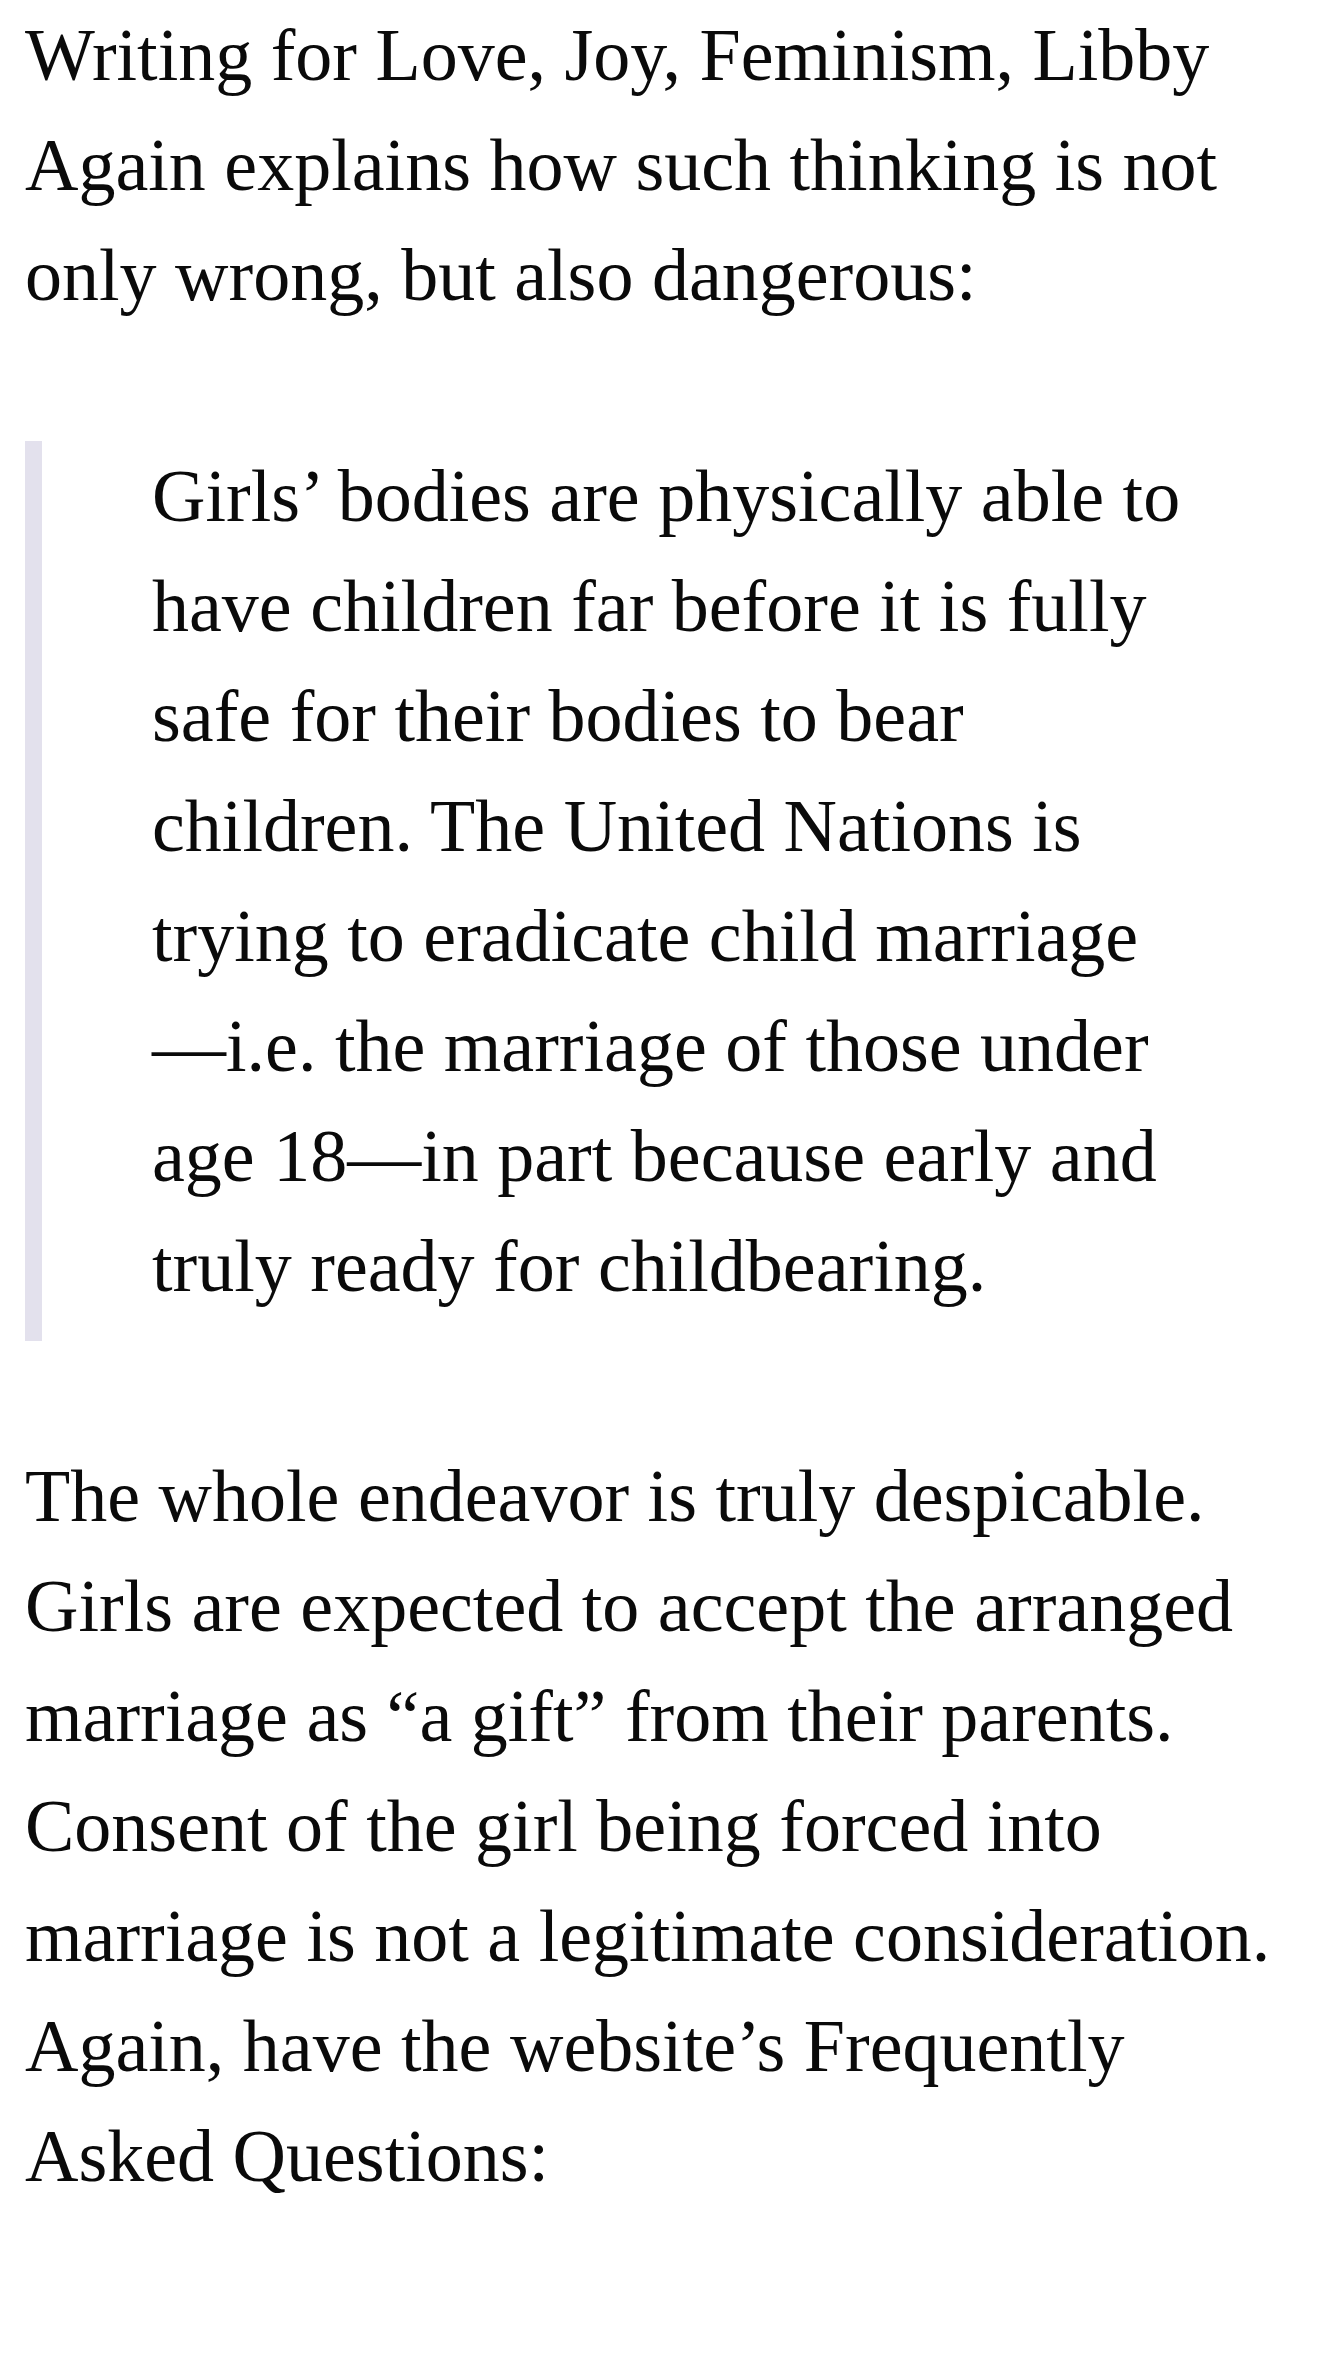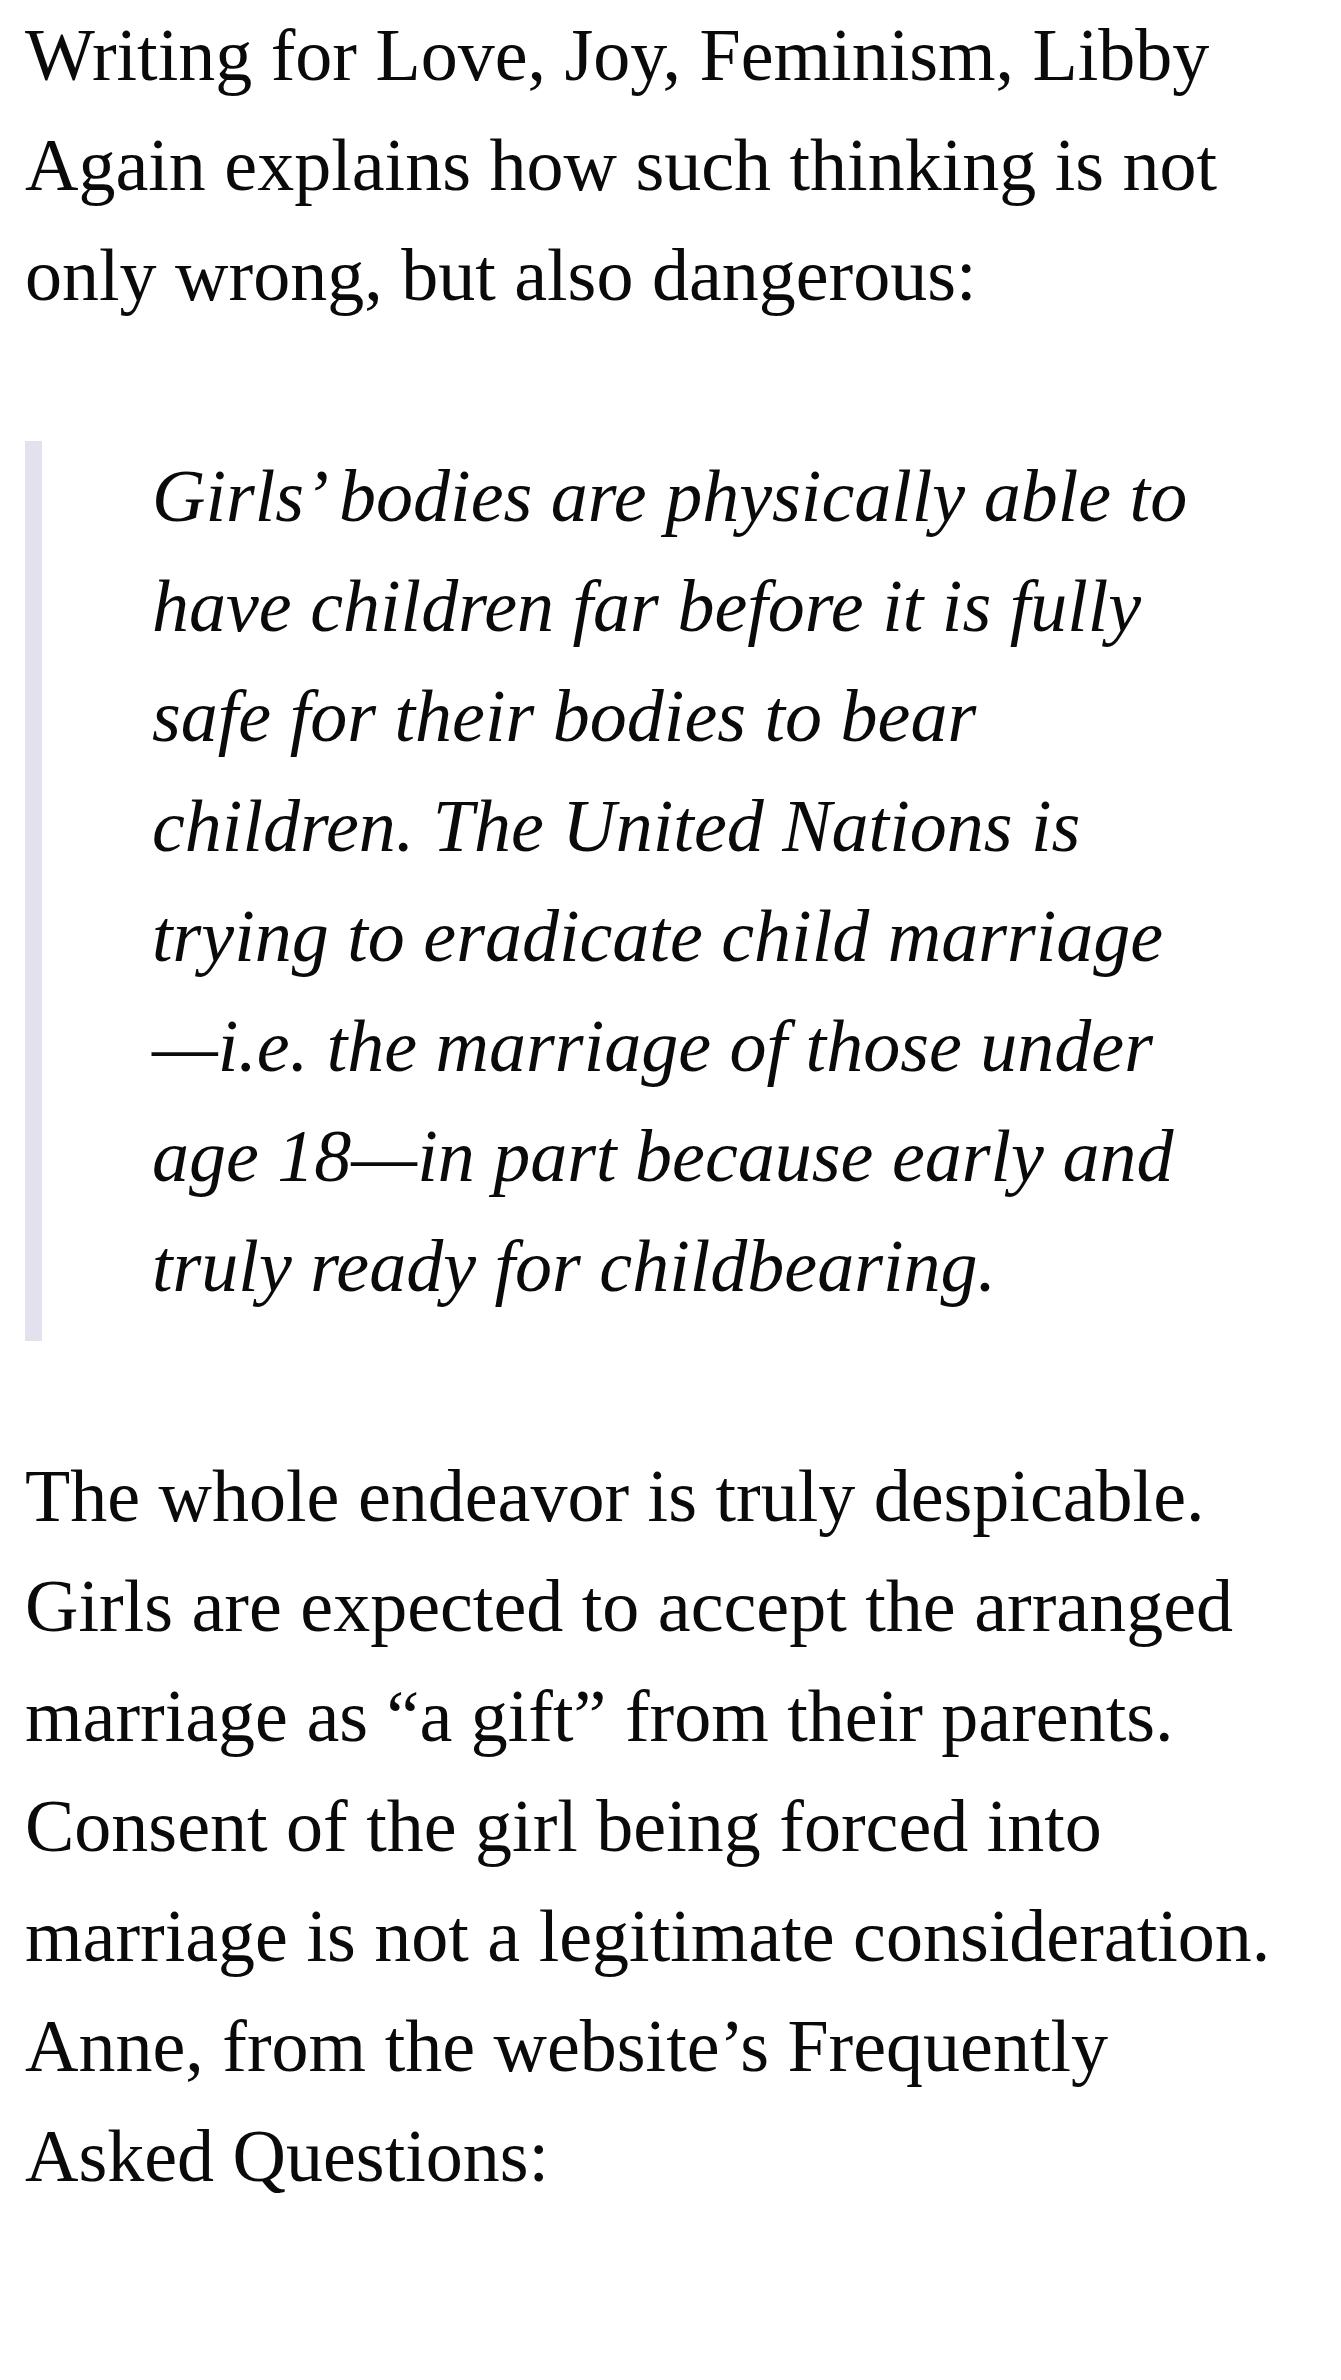--- a/index.html
+++ b/index.html
@@ -26,21 +26,20 @@
     margin: 0;
     padding: 0;
   }
   .para + .quote {
     margin-top: 111px;
   }
   .quote {
     margin: 111px 0 100px 0;
     border-left: 17px solid var(--quote-bar-color);
     padding: 0 0 20px 110px;
-    font-style: italic;
   }
   .line {
     display: block;
     white-space: nowrap;
   }
 </style>
 </head>
 <body>
 
 <article class="article">
@@ -61,17 +60,17 @@
     <span class="line">age 18—in part because early and</span>
     <span class="line">truly ready for childbearing.</span>
   </blockquote>
 
   <p class="para">
     <span class="line">The whole endeavor is truly despicable.</span>
     <span class="line">Girls are expected to accept the arranged</span>
     <span class="line">marriage as “a gift” from their parents.</span>
     <span class="line">Consent of the girl being forced into</span>
     <span class="line">marriage is not a legitimate consideration.</span>
-    <span class="line">Anne, from the website’s Frequently</span>
+    <span class="line">Again, have the website’s Frequently</span>
     <span class="line">Asked Questions:</span>
   </p>
 
 </article>
 
 </body></html>

